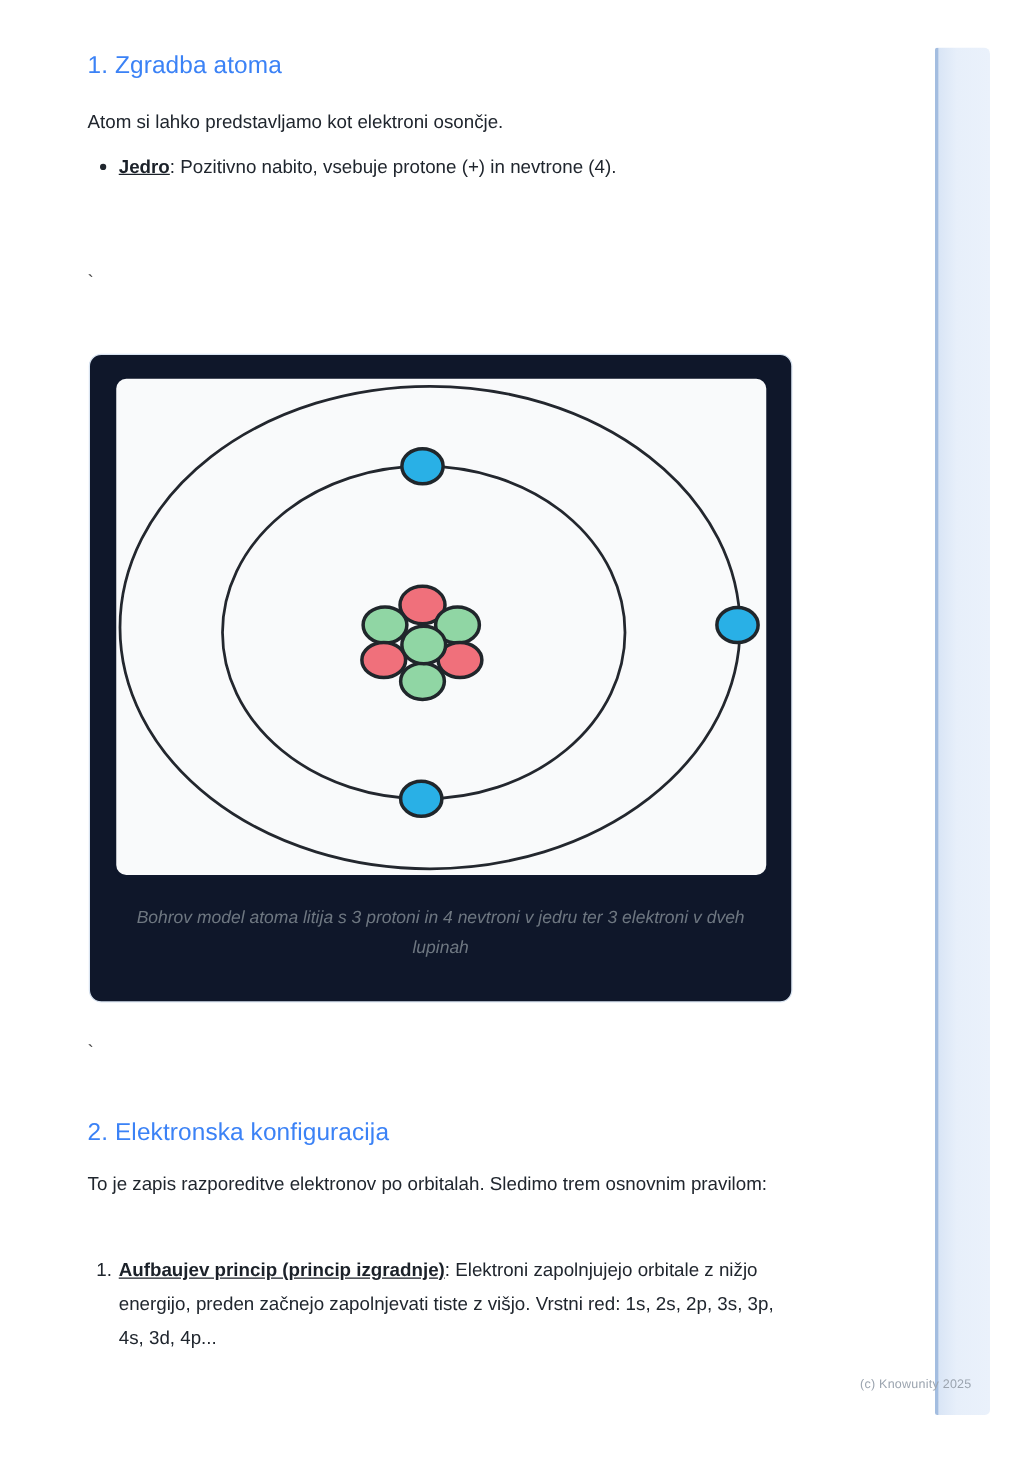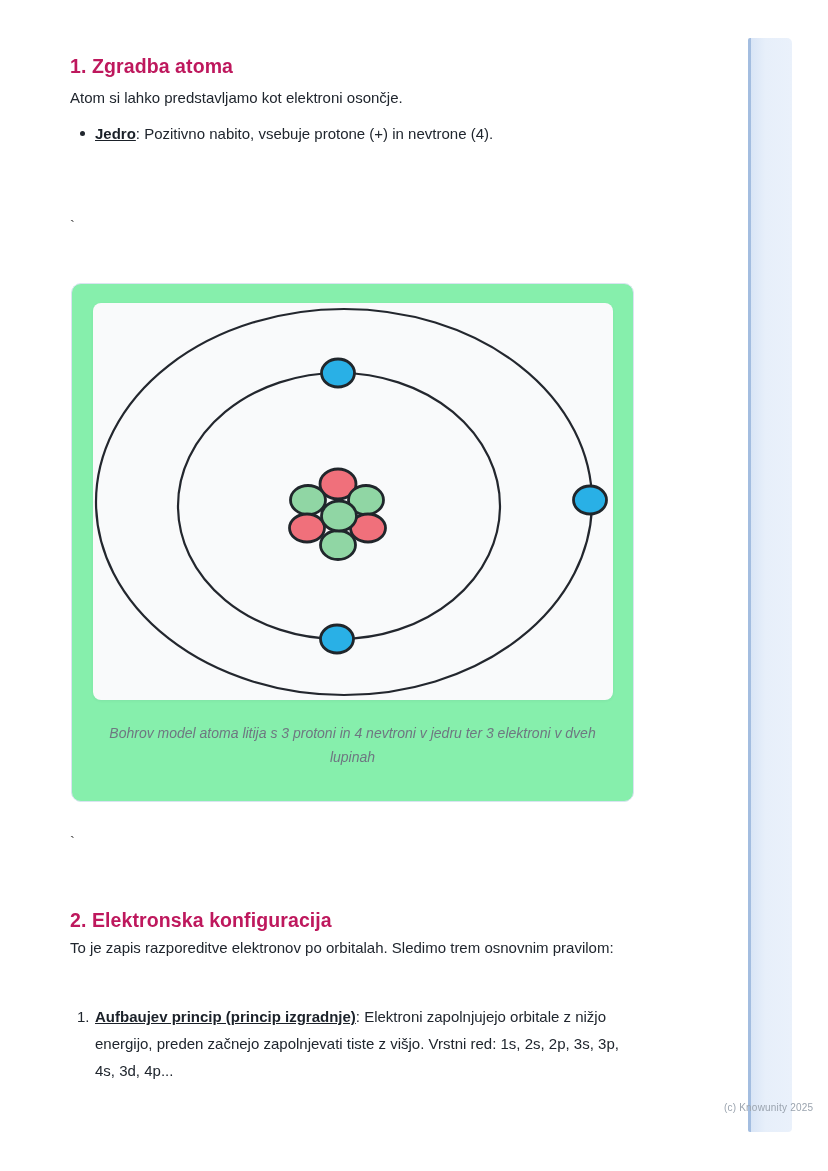--- a/index.html
+++ b/index.html
@@ -18,21 +18,21 @@
     background:linear-gradient(90deg,#d9e5f6 0%, #e7effa 35%, #eaf1fb 100%);
     border-left:3px solid #a3bde0;
     border-radius:2px 5px 4px 2px;
     z-index:1;
   }
 
   .content { position:absolute; left:70px; top:0; width:565px; height:1171px; z-index:2; }
 
   .section-heading {
     position:absolute; left:0; width:565px;
-    font-size:19.5px; font-weight:700; color:#be185d; letter-spacing:.1px;margin-top:14px;
+    font-size:19.5px; font-weight:400; color:#3b82f6; letter-spacing:.1px;
   }
   #heading1 { top:41px; }
   #heading2 { top:895px; }
 
   .body-text { font-size:15px; line-height:27px; color:#20262e; }
 
   #intro1 { position:absolute; top:84px; left:0; width:565px; }
   #intro2 { position:absolute; top:934px; left:0; width:565px; text-align:justify; line-height:27.5px; }
 
   .bullet-item { position:absolute; left:10px; width:545px; padding-left:15px; }
@@ -44,21 +44,21 @@
   }
   .term { font-weight:700; color:#1b2129;text-decoration:underline; }
 
   .stray-mark { position:absolute; left:0; width:20px; font-size:15px; line-height:15px; color:#444; }
   #stray1 { top:218px; }
   #stray2 { top:834px; }
 
   
   .figure-card {
     position:absolute; left:1px; top:283px; width:563px; height:519px;
-    background:#86efac;
+    background:#0f172a;
     border:1px solid #d9e4f1;
     border-radius:10px;
   }
   .diagram-area {
     position:absolute; left:21px; top:19px; width:520px; height:397px;
     background:#f9fafb;
     border-radius:8px;
     box-shadow:0 1px 3px rgba(30,50,90,0.06);
   }
   .diagram-area svg { display:block; width:520px; height:397px; }
@@ -73,21 +73,21 @@
   .particle { stroke:#20262b; stroke-width:2.8; }
 
   
   .numbered-item { position:absolute; left:7px; width:551px; }
   #listitem1 { top:1003px; }
   .num-label { position:absolute; left:0; top:0; width:18px; }
   .numbered-body { display:block; padding-left:18px; }
 
   .page-footer {
     position:absolute; left:688px; top:1102px; z-index:3;
-    font-size:10px; color:#9ba4af; letter-spacing:.2px;margin-left:36px;
+    font-size:10px; color:#9ba4af; letter-spacing:.2px;
   }
 </style>
 </head>
 <body>
 
 <div class="scroll-track"></div>
 
 <div class="content">
 
   <h1 id="heading1" class="section-heading">1. Zgradba atoma</h1>

